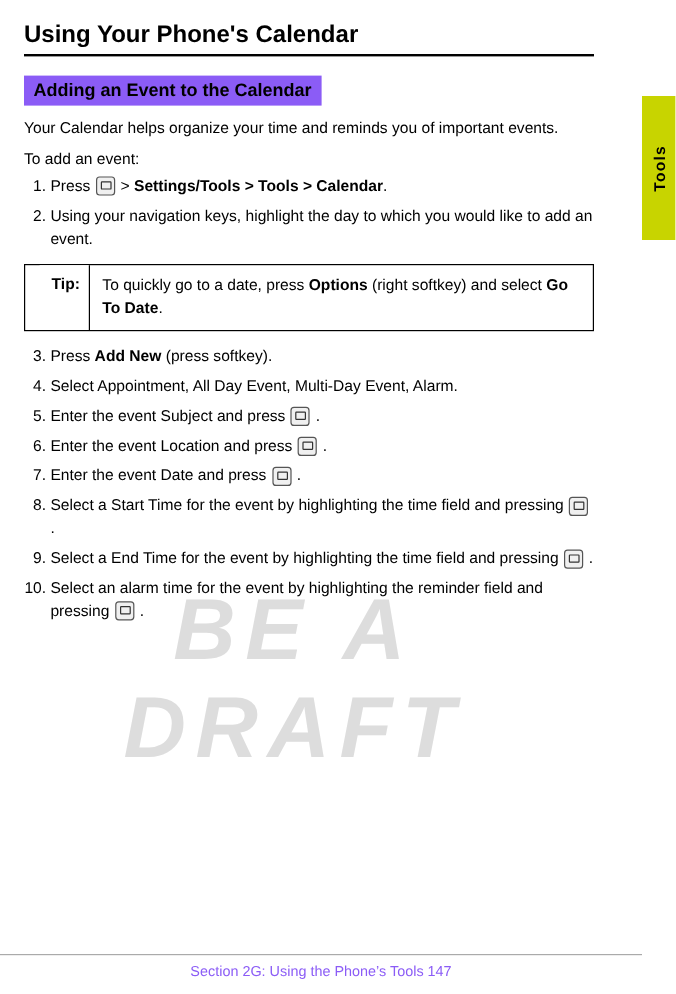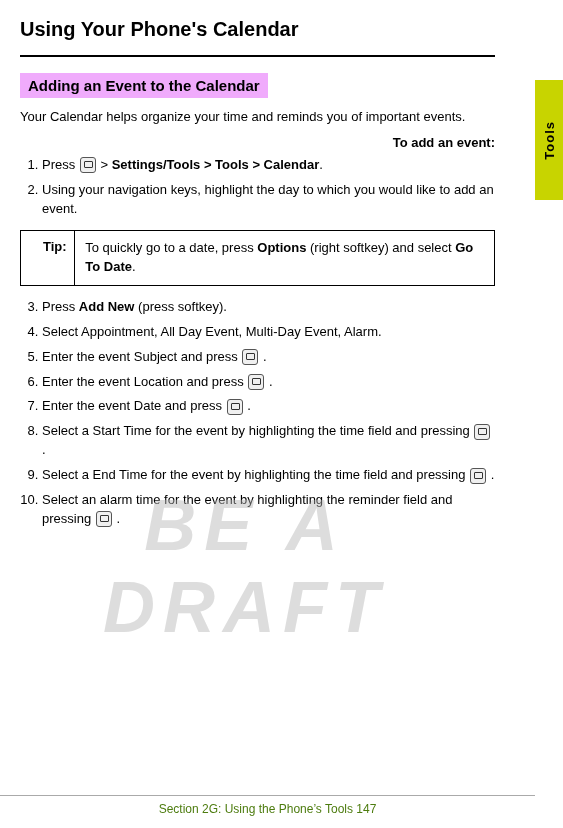--- a/index.html
+++ b/index.html
@@ -40,47 +40,46 @@
     .main-content {
       padding: 18px 40px 20px 20px;
       margin-right: 28px;
     }
 
     
     .page-title {
       font-size: 20px;
       font-weight: bold;
       color: #000;
-      padding-bottom: 14px;
+      padding-bottom: 4px;
       border-bottom: 2px solid #000;
       margin-bottom: 16px;
     }
 
     
     .section-heading {
       font-size: 15px;
       font-weight: bold;
       color: #000;
-      background: #f0abfc;
+      background: #8b5cf6;
       padding: 4px 8px;
       margin-bottom: 10px;
       display: inline-block;
     }
 
     .intro-text {
       font-size: 13px;
       margin-bottom: 8px;
       line-height: 1.45;
     }
 
     .to-add-label {
       font-size: 13px;
-      font-weight: bold;
+      font-weight: normal;
       margin-bottom: 6px;
-      text-align: right;
     }
 
     
     ol {
       margin-left: 22px;
       margin-bottom: 0;
     }
     ol li {
       font-size: 13px;
       line-height: 1.45;
@@ -169,21 +168,21 @@
     }
 
     
     .footer {
       position: absolute;
       bottom: 12px;
       left: 0;
       right: 28px;
       text-align: center;
       font-size: 12px;
-      color: #4d7c0f;
+      color: #8b5cf6;
       border-top: 1px solid #aaa;
       padding-top: 6px;
     }
   </style>
 </head>
 <body>
 
 <div class="sidebar-tab">
   <span class="sidebar-tab-text">Tools</span>
 </div>

